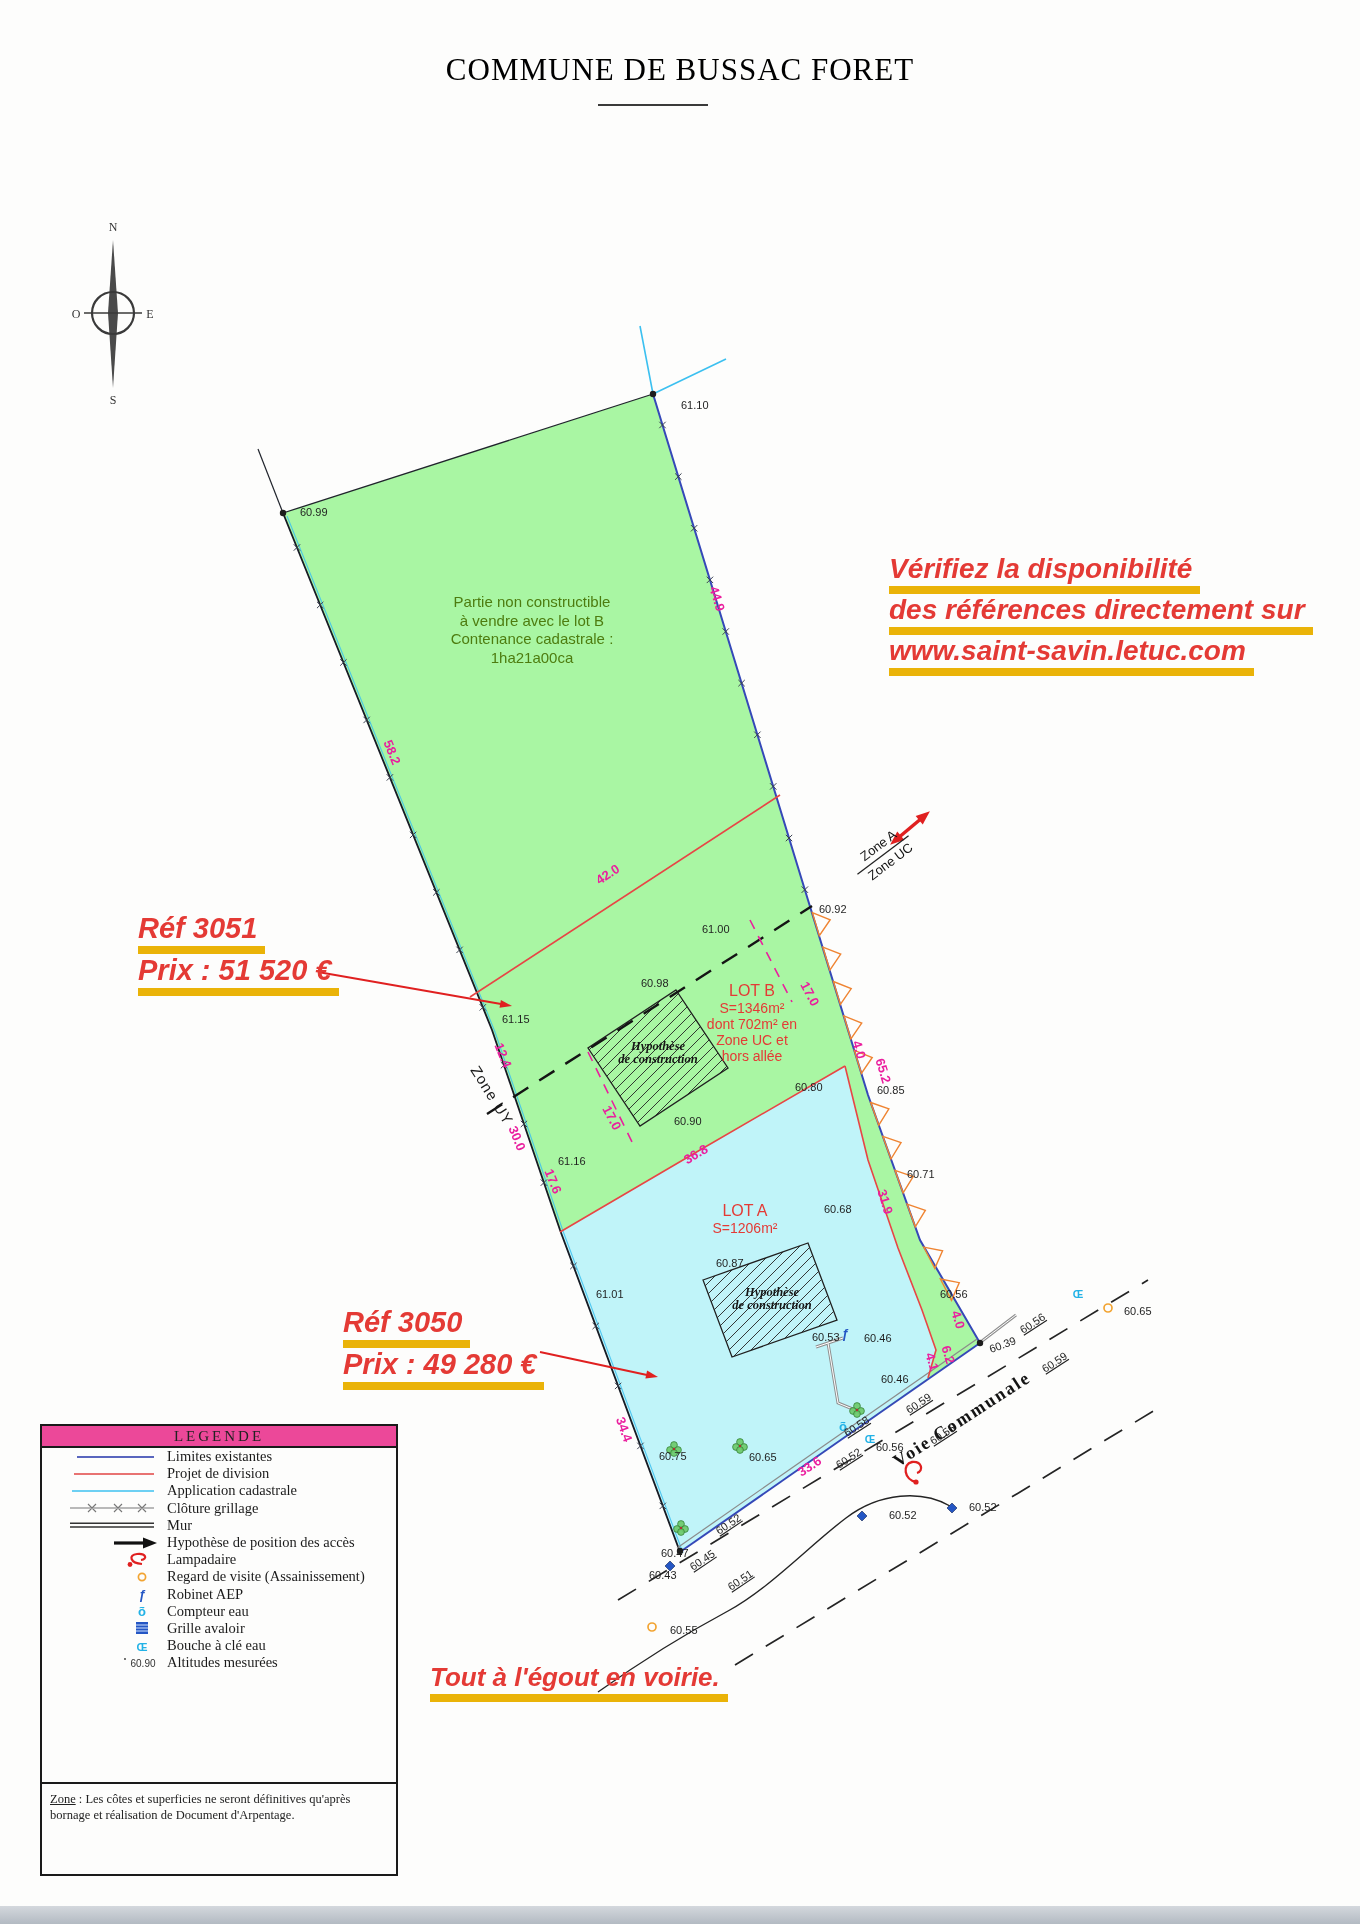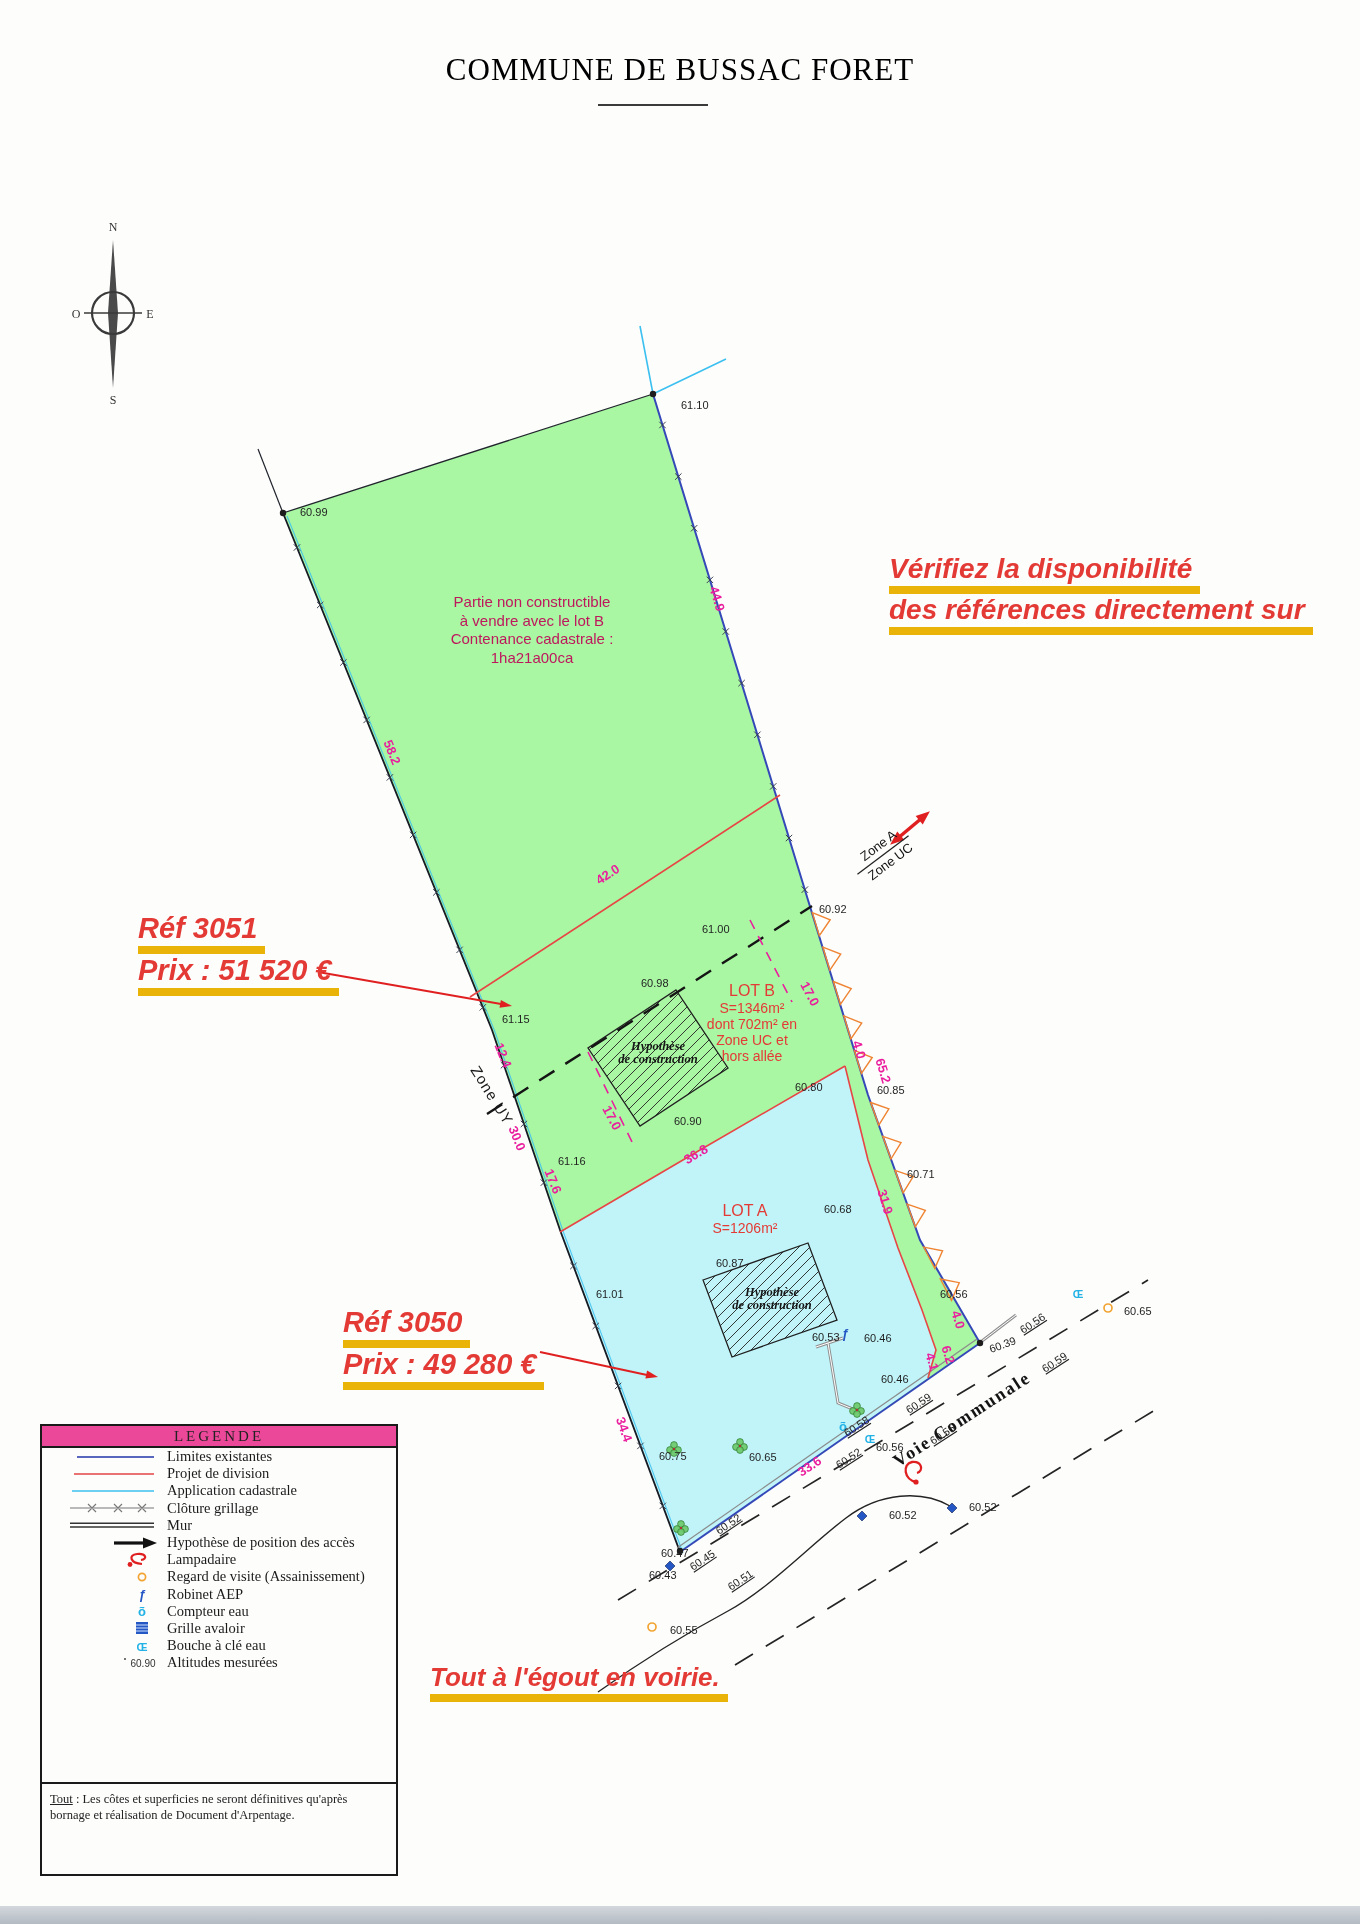--- a/index.html
+++ b/index.html
@@ -12,21 +12,21 @@
   .elev{font:11px "Liberation Sans",sans-serif;fill:#1f1f1f}
   .meas{font:700 13px "Liberation Sans",sans-serif;fill:#ea1f9e}
   .lot-t{font:16px "Liberation Sans",sans-serif;fill:#e43a35;text-anchor:middle}
   .lot-s{font:14px "Liberation Sans",sans-serif;fill:#e43a35;text-anchor:middle}
   .hyp{font:italic 700 12.5px "Liberation Serif",serif;fill:#161616;text-anchor:middle}
   .zonet{font:13px "Liberation Sans",sans-serif;fill:#141414;text-anchor:middle}
   .zoneuy{font:15px "Liberation Sans",sans-serif;fill:#1a1a1a;letter-spacing:1px}
   .roadname{font:700 18px "Liberation Serif",serif;letter-spacing:2px;fill:#141414;text-anchor:middle}
   .compass-letter{font:12px "Liberation Serif",serif;fill:#333;text-anchor:middle}
   .nc-block{position:absolute;left:382px;top:593px;width:300px;text-align:center;
-            color:#be185d;font-size:15px;line-height:18.5px}
+            color:#4d7c0f;font-size:15px;line-height:18.5px}
   .red-note{position:absolute;color:#e43a35;font-style:italic;font-weight:bold}
   .red-note .ln{display:table;border-bottom:8px solid #eab308;padding:0 8px 1px 0;
                 white-space:nowrap}
   #availability{left:889px;top:553px;font-size:28px}
   #ref-b{left:138px;top:912px;font-size:29px}
   #ref-a{left:343px;top:1306px;font-size:29px}
   #sewer{left:430px;top:1662px;font-size:26px}
   .legend-box{position:absolute;left:40px;top:1424px;width:358px;height:452px;
               border:2px solid #1a1a1a;box-sizing:border-box}
   .legend-header{height:20px;background:#ec4899;border-bottom:2px solid #1a1a1a;text-align:center;
@@ -314,20 +314,21 @@
   <div class="nc-block">
     <div>Partie non constructible</div>
     <div>à vendre avec le lot B</div>
     <div>Contenance cadastrale :</div>
     <div>1ha21a00ca</div>
   </div>
 
   <div class="red-note" id="availability">
     <div class="ln">Vérifiez la disponibilité</div>
     <div class="ln">des références directement sur</div>
+    <div class="ln">www.saint-savin.letuc.com</div>
   </div>
   <div class="red-note" id="ref-b">
     <div class="ln">Réf 3051</div>
     <div class="ln">Prix : 51 520 €</div>
   </div>
   <div class="red-note" id="ref-a">
     <div class="ln">Réf 3050</div>
     <div class="ln">Prix : 49 280 €</div>
   </div>
   <div class="red-note" id="sewer">
@@ -416,18 +417,18 @@
         </div>
       <div class="lrow">
         <svg viewBox="0 0 125 16">
             <circle cx="83" cy="4" r="0.9" fill="#333"></circle>
             <text x="101" y="12" text-anchor="middle" style="font:10px 'Liberation Sans',sans-serif;fill:#333">60.90</text>
           </svg>
         <span>Altitudes mesurées</span>
         </div>
     </div>
     <div class="nota-box">
-      <p><span class="u">Tout</span><span> : Les côtes et superficies ne seront définitives qu'après bornage et réalisation de Document d'Arpentage.</span></p>
+      <p><span class="u">Zone</span><span> : Les côtes et superficies ne seront définitives qu'après bornage et réalisation de Document d'Arpentage.</span></p>
     </div>
   </div>
 
   <div class="scan-band"></div>
 </div>
 
 </body></html>

